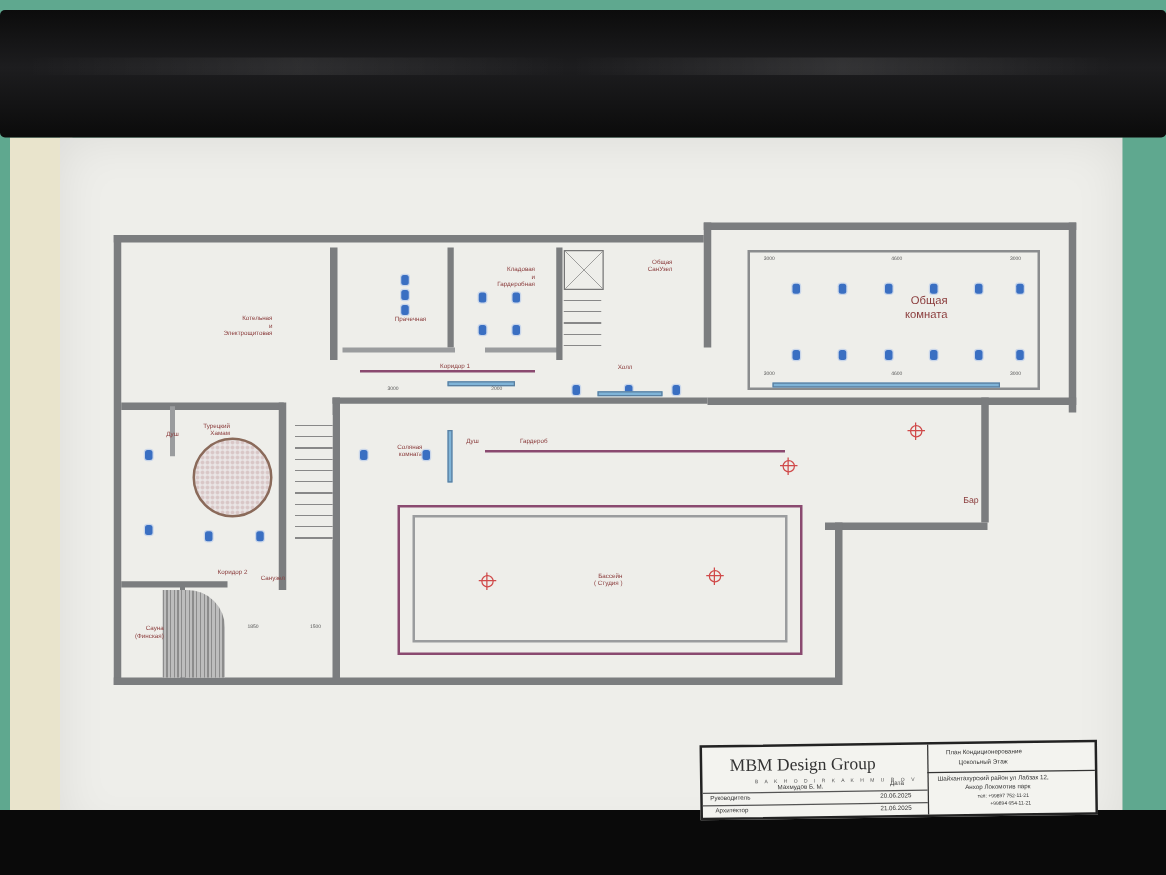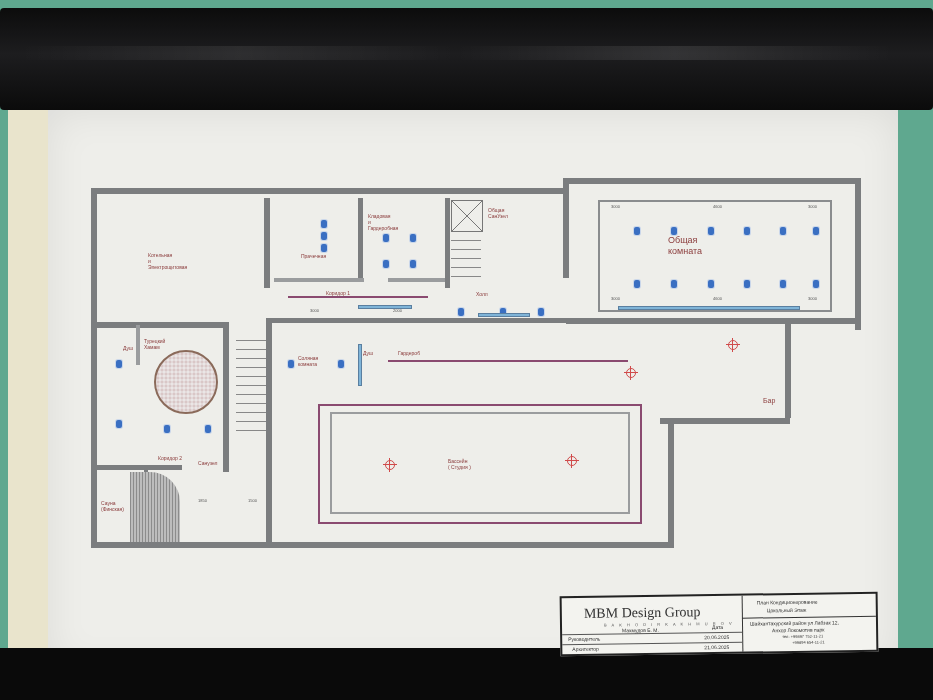--- a/index.html
+++ b/index.html
@@ -5,21 +5,21 @@
   html,body{margin:0;padding:0;}
   body{width:933px;height:700px;position:relative;overflow:hidden;background:#5fa88f;font-family:"Liberation Sans",sans-serif;}
   .abs{position:absolute;}
   .tape-top{left:0;top:8px;width:933px;height:102px;background:linear-gradient(180deg,#0c0c0c,#1d1d1f 45%,#0b0b0b);border-radius:4px;}
   .tape-top:after{content:"";position:absolute;left:20px;right:40px;top:38px;height:14px;background:linear-gradient(90deg,transparent,rgba(255,255,255,0.08),transparent,rgba(255,255,255,0.1),transparent);}
   .tape-bottom{left:0;top:648px;width:933px;height:52px;background:#0a0a0a;}
   .tape-left-cream{left:8px;top:110px;width:50px;height:560px;background:#e9e4cc;}
   .paper{left:48px;top:110px;width:850px;height:560px;background:#eeeeea;box-shadow:inset 0 0 40px rgba(0,0,0,0.08);}
   .wall{position:absolute;background:#7b7d7f;}
   .wall.light{background:#9a9c9e;}
-  .room-label{position:absolute;font-size:5px;color:#8a3b3b;text-align:left;line-height:6px;}
+  .room-label{position:absolute;font-size:5px;color:#8a3b3b;text-align:right;line-height:6px;}
   .room-label.big{font-size:9px;line-height:11px;color:#8a3b3b;}
   .dim{position:absolute;font-size:4px;color:#555;}
   .fan{position:absolute;width:6px;height:8px;background:#3a6fc2;border-radius:2px;box-shadow:0 0 0 1px #c9d6ea;}
   .lamp{position:absolute;width:10px;height:10px;border:1px solid #d04a4a;border-radius:50%;box-sizing:border-box;}
   .lamp:before{content:"";position:absolute;left:3px;top:-3px;width:1px;height:14px;background:#d04a4a;}
   .lamp:after{content:"";position:absolute;top:3px;left:-3px;height:1px;width:14px;background:#d04a4a;}
   .blue-line{position:absolute;background:#7fb4d8;border:1px solid #5a7fa0;}
   .purple-line{position:absolute;background:#8a4a70;height:2px;}
   .titleblock{left:560px;top:594px;width:314px;height:56px;border:2px solid #222;background:#f3f3ef;transform:rotate(-0.8deg);}
   .tb-cell{position:absolute;font-size:5px;color:#333;}

